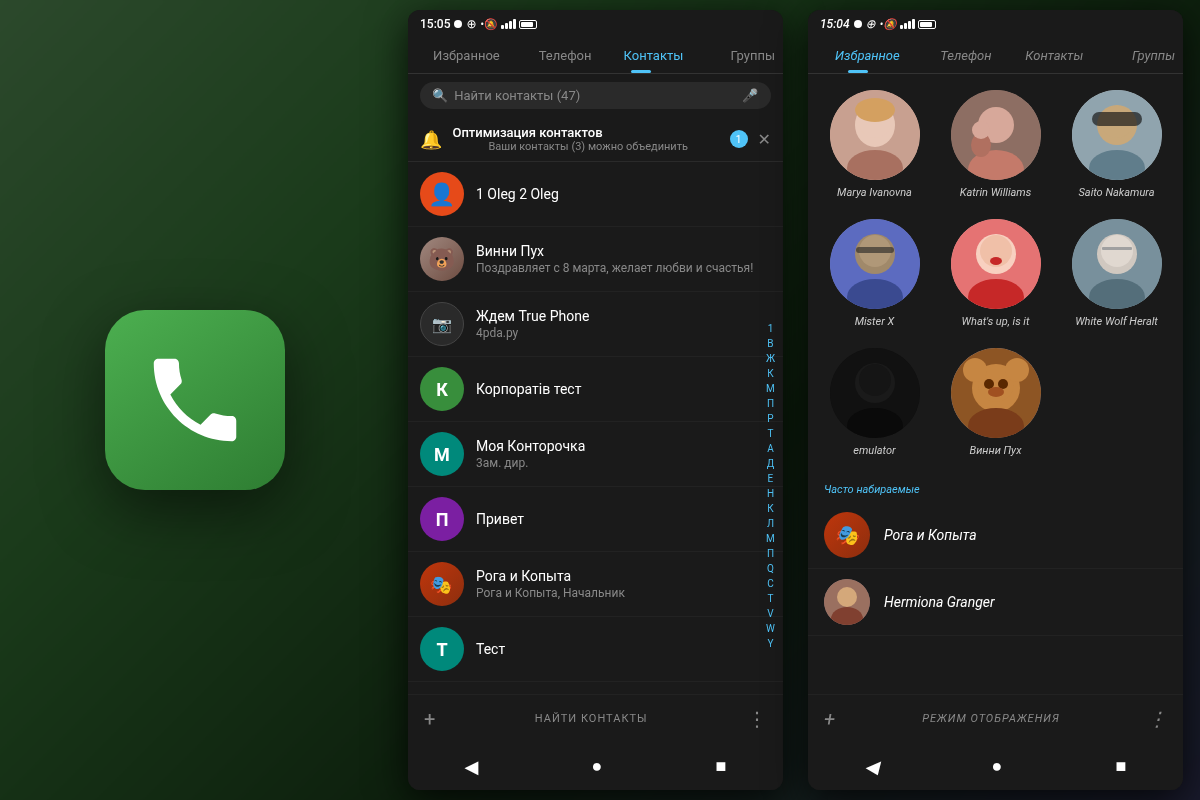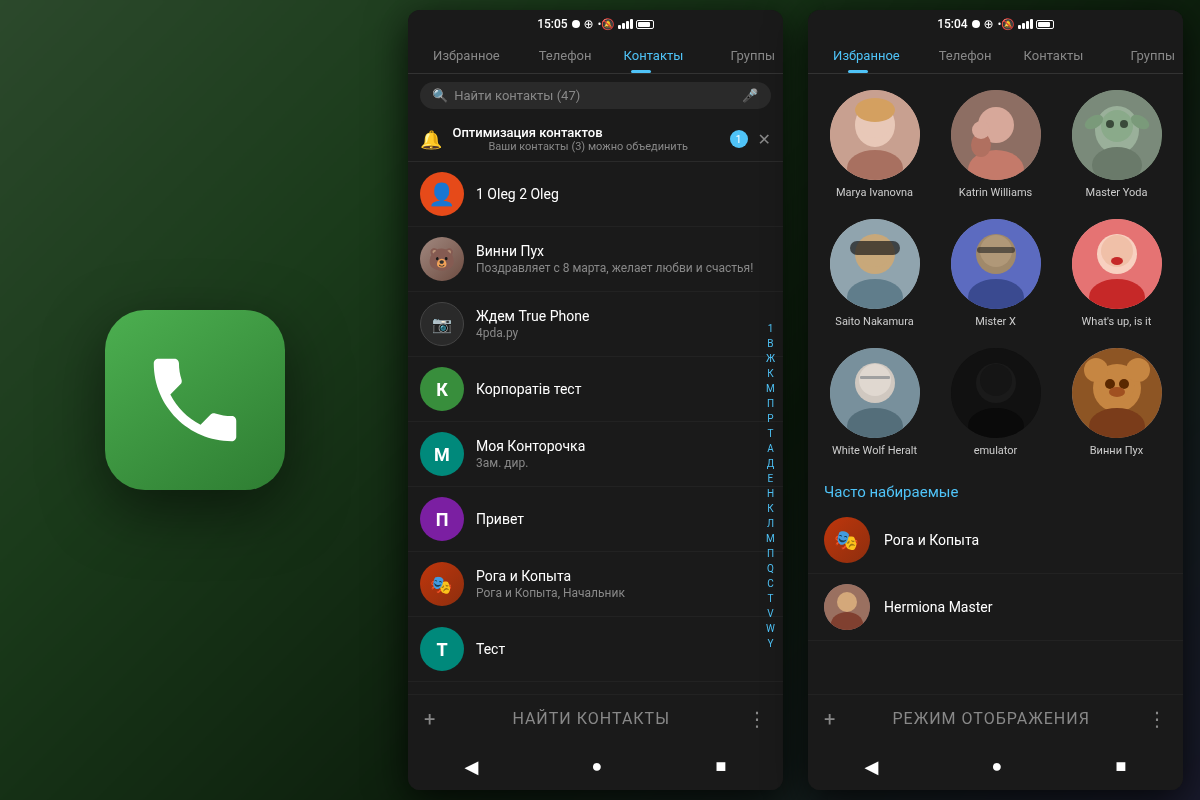--- a/index.html
+++ b/index.html
@@ -68,29 +68,30 @@
       top: 10px;
       width: 375px;
       height: 780px;
     }
 
     .phone-screen-right {
       left: 808px;
       top: 10px;
       width: 375px;
       height: 780px;
+      font-style: italic;
     }
 
     
     .status-bar {
       background: #1a1a1a;
       height: 28px;
       display: flex;
       align-items: center;
-      justify-content: center;
+      justify-content: flex-start;
       padding: 0 12px;
       color: white;
       font-size: 12px;
       font-weight: 500;
     }
 
     .status-left { display: flex; align-items: center; gap: 4px; }
     .status-right { display: flex; align-items: center; gap: 3px; }
     .status-dot { width: 8px; height: 8px; border-radius: 50%; background: white; }
 
@@ -248,21 +249,21 @@
       align-items: center;
       padding: 0 16px;
       gap: 8px;
       border-top: 1px solid #222;
     }
 
     .action-bar-text {
       flex: 1;
       text-align: center;
       color: #888;
-      font-size: 16px;
+      font-size: 11px;
       letter-spacing: 1px;
       text-transform: uppercase;
     }
 
     .action-icon { color: #888; font-size: 20px; }
 
     
     .screen-content {
       display: flex;
       flex-direction: column;
@@ -307,21 +308,21 @@
 
     .fav-name {
       color: #ccc;
       font-size: 11px;
       text-align: center;
     }
 
     
     .section-title {
       color: #4fc3f7;
-      font-size: 15px;
+      font-size: 11px;
       padding: 10px 16px 6px;
       background: #1a1a1a;
     }
 
     .frequent-item {
       display: flex;
       align-items: center;
       padding: 10px 16px;
       gap: 14px;
       border-bottom: 1px solid #222;
@@ -636,37 +637,20 @@
               <ellipse cx="45" cy="35" rx="18" ry="18" fill="#d7a89a"></ellipse>
               <ellipse cx="45" cy="80" rx="28" ry="20" fill="#c47a6a"></ellipse>
 
               <ellipse cx="30" cy="55" rx="10" ry="12" fill="#b07060"></ellipse>
               <circle cx="30" cy="40" r="9" fill="#d7a89a"></circle>
             </svg>
           </div>
           <div class="fav-name">Katrin Williams</div>
         </div>
 
-        <div class="fav-item">
-          <div class="fav-avatar av-yoda">
-            <svg width="90" height="90" viewBox="0 0 90 90">
-              <circle cx="45" cy="45" r="45" fill="#7a8a7a"></circle>
-              <ellipse cx="45" cy="40" rx="22" ry="24" fill="#9ab09a"></ellipse>
-              <ellipse cx="45" cy="75" rx="25" ry="18" fill="#6a7a6a"></ellipse>
-              <circle cx="45" cy="36" r="16" fill="#8aaa8a"></circle>
-
-              <ellipse cx="22" cy="32" rx="10" ry="6" fill="#7a9a7a" transform="rotate(-30,22,32)"></ellipse>
-              <ellipse cx="68" cy="32" rx="10" ry="6" fill="#7a9a7a" transform="rotate(30,68,32)"></ellipse>
-
-              <circle cx="38" cy="34" r="4" fill="#3a4a3a"></circle>
-              <circle cx="52" cy="34" r="4" fill="#3a4a3a"></circle>
-            </svg>
-          </div>
-          <div class="fav-name">Master Yoda</div>
-        </div>
 
         <div class="fav-item">
           <div class="fav-avatar av-saito">
             <svg width="90" height="90" viewBox="0 0 90 90">
               <circle cx="45" cy="45" r="45" fill="#90a4ae"></circle>
               <ellipse cx="45" cy="35" rx="20" ry="20" fill="#c8a87a"></ellipse>
               <ellipse cx="45" cy="78" rx="28" ry="18" fill="#607d8b"></ellipse>
               <circle cx="45" cy="32" r="16" fill="#c8a87a"></circle>
               <rect x="20" y="22" width="50" height="14" rx="7" fill="#1a1a1a" opacity="0.7"></rect>
             </svg>
@@ -757,21 +741,21 @@
       </div>
 
       <div class="frequent-item">
         <div class="frequent-avatar" style="background:linear-gradient(135deg,#a08080,#806060); border-radius:50%; width:46px; height:46px; overflow:hidden;">
           <svg width="46" height="46" viewBox="0 0 46 46">
             <circle cx="23" cy="23" r="23" fill="#9a7060"></circle>
             <circle cx="23" cy="18" r="10" fill="#d4a87a"></circle>
             <ellipse cx="23" cy="40" rx="16" ry="12" fill="#804030"></ellipse>
           </svg>
         </div>
-        <div class="frequent-name">Hermiona Master</div>
+        <div class="frequent-name">Hermiona Granger</div>
       </div>
 
     </div>
 
     <div class="action-bar">
       <span class="action-icon">+</span>
       <span class="action-bar-text">РЕЖИМ ОТОБРАЖЕНИЯ</span>
       <span class="action-icon">⋮</span>
     </div>
 

